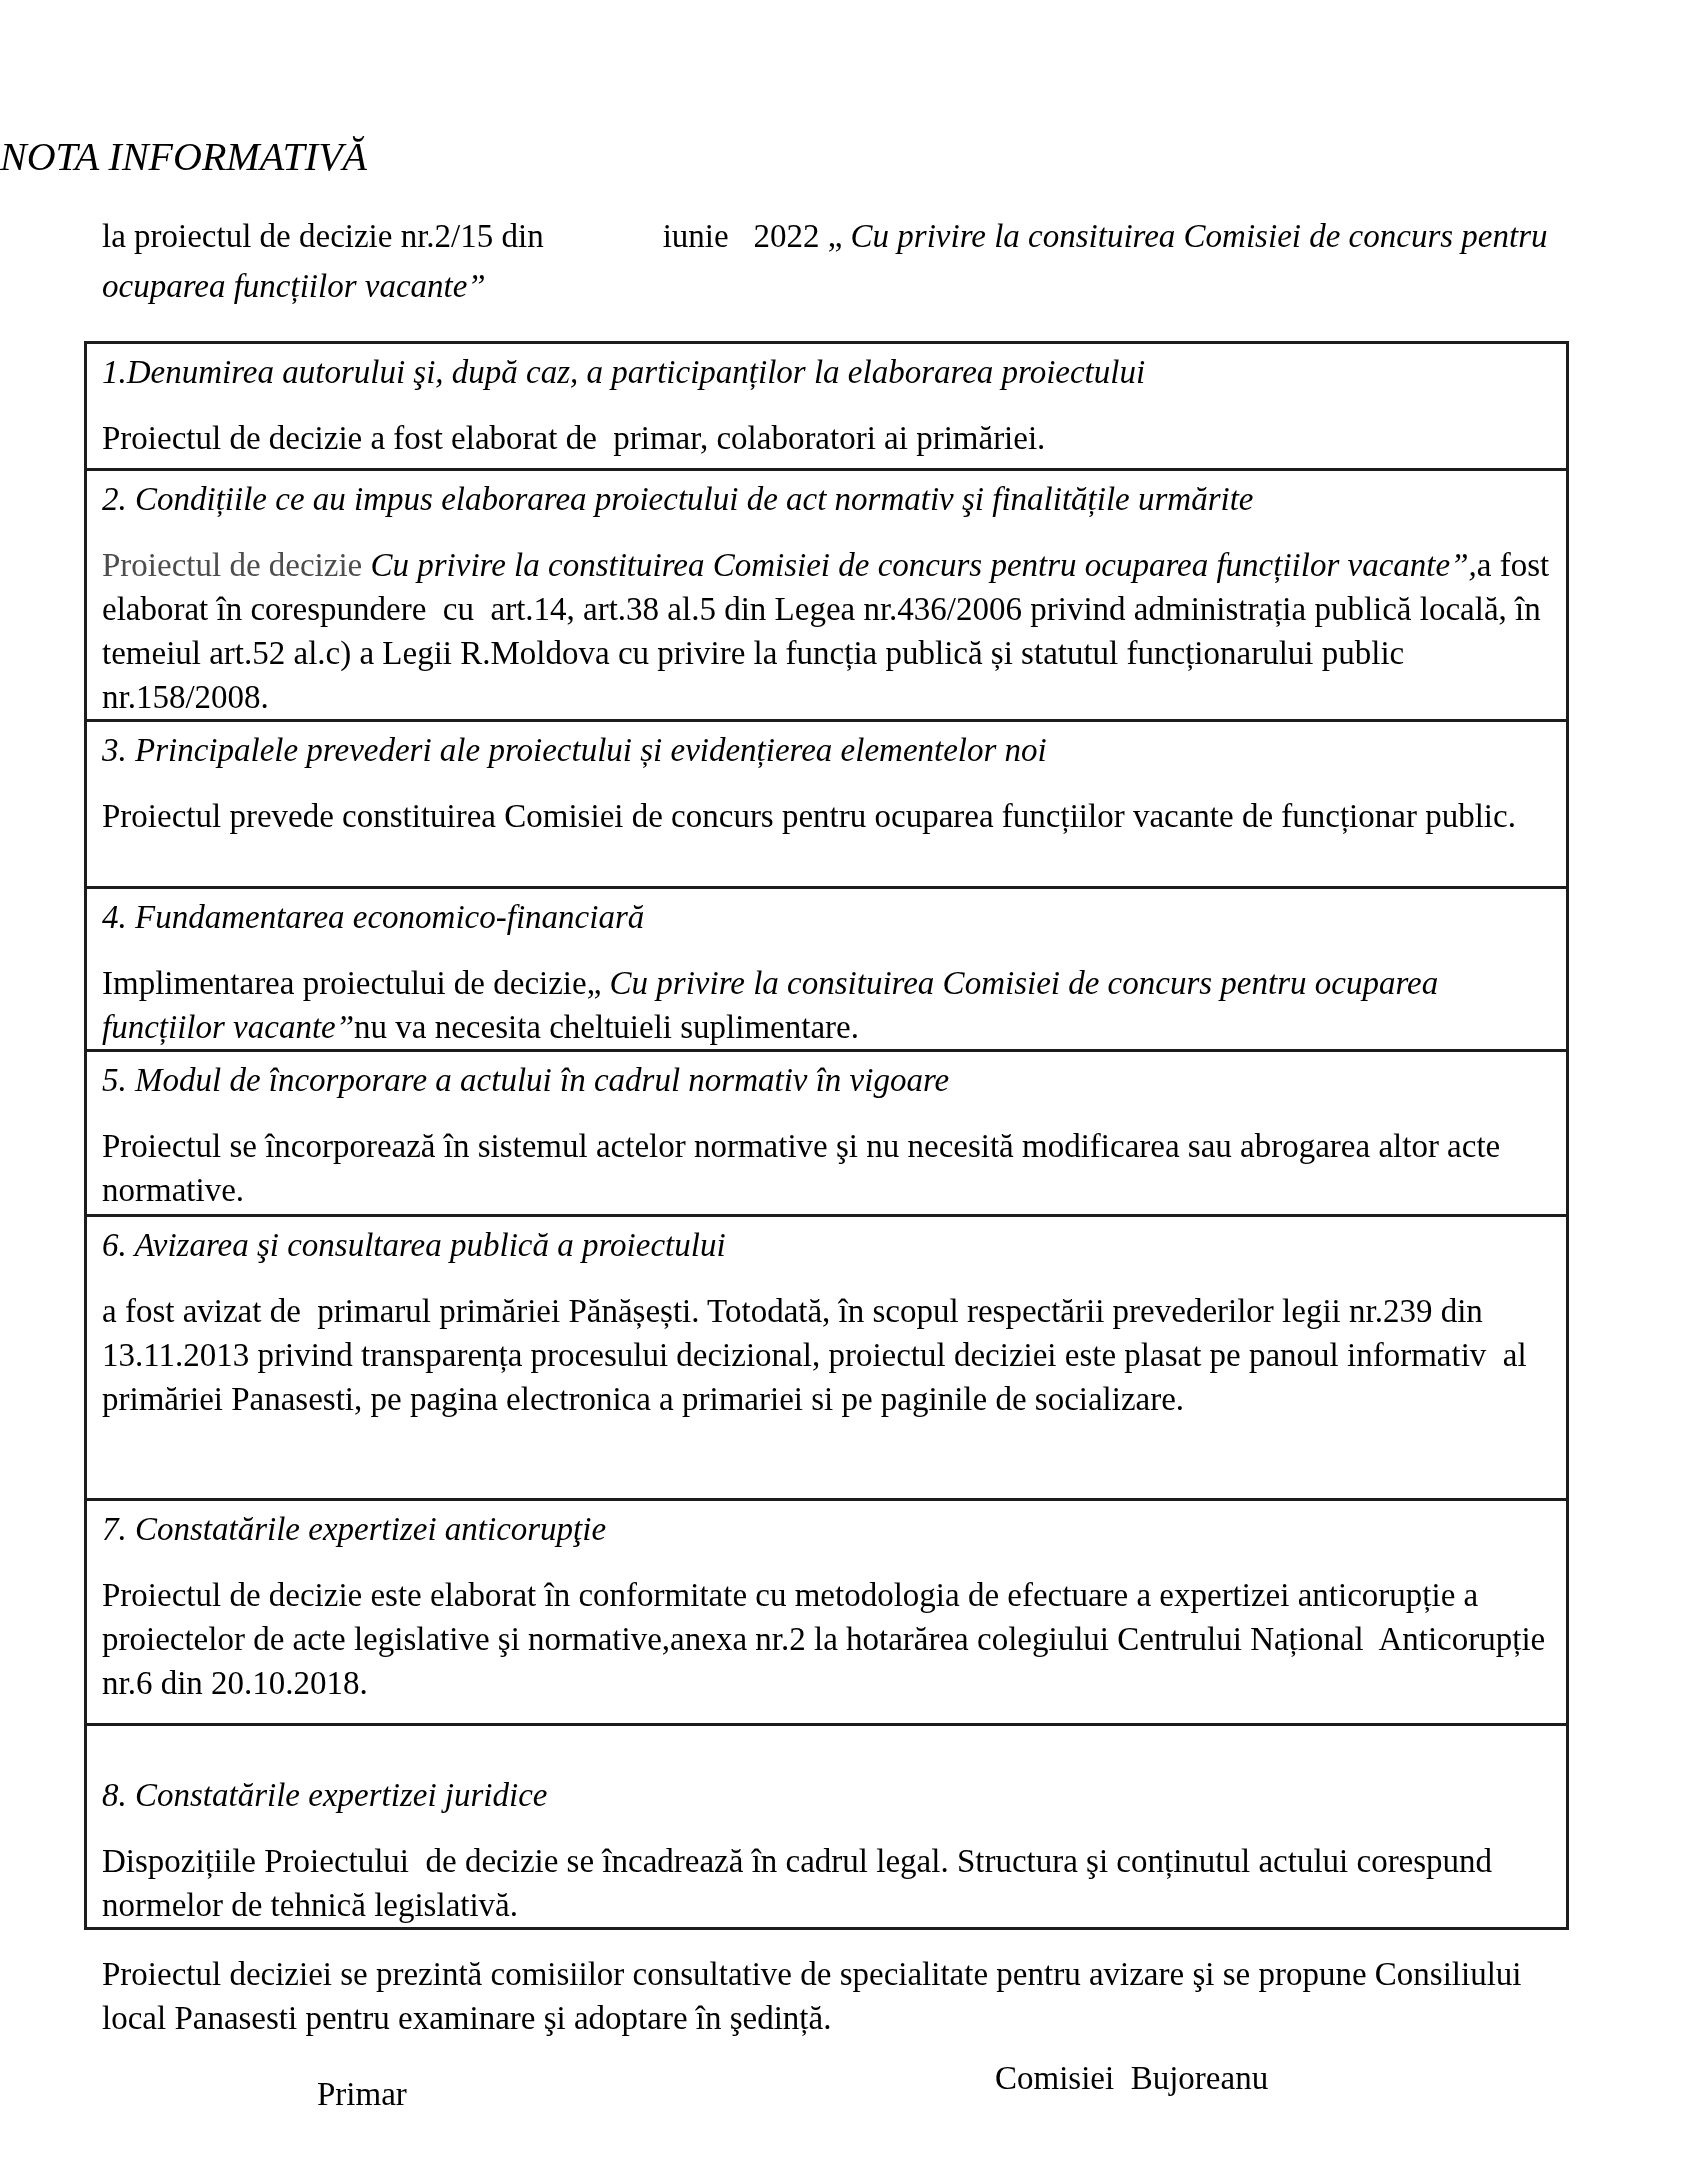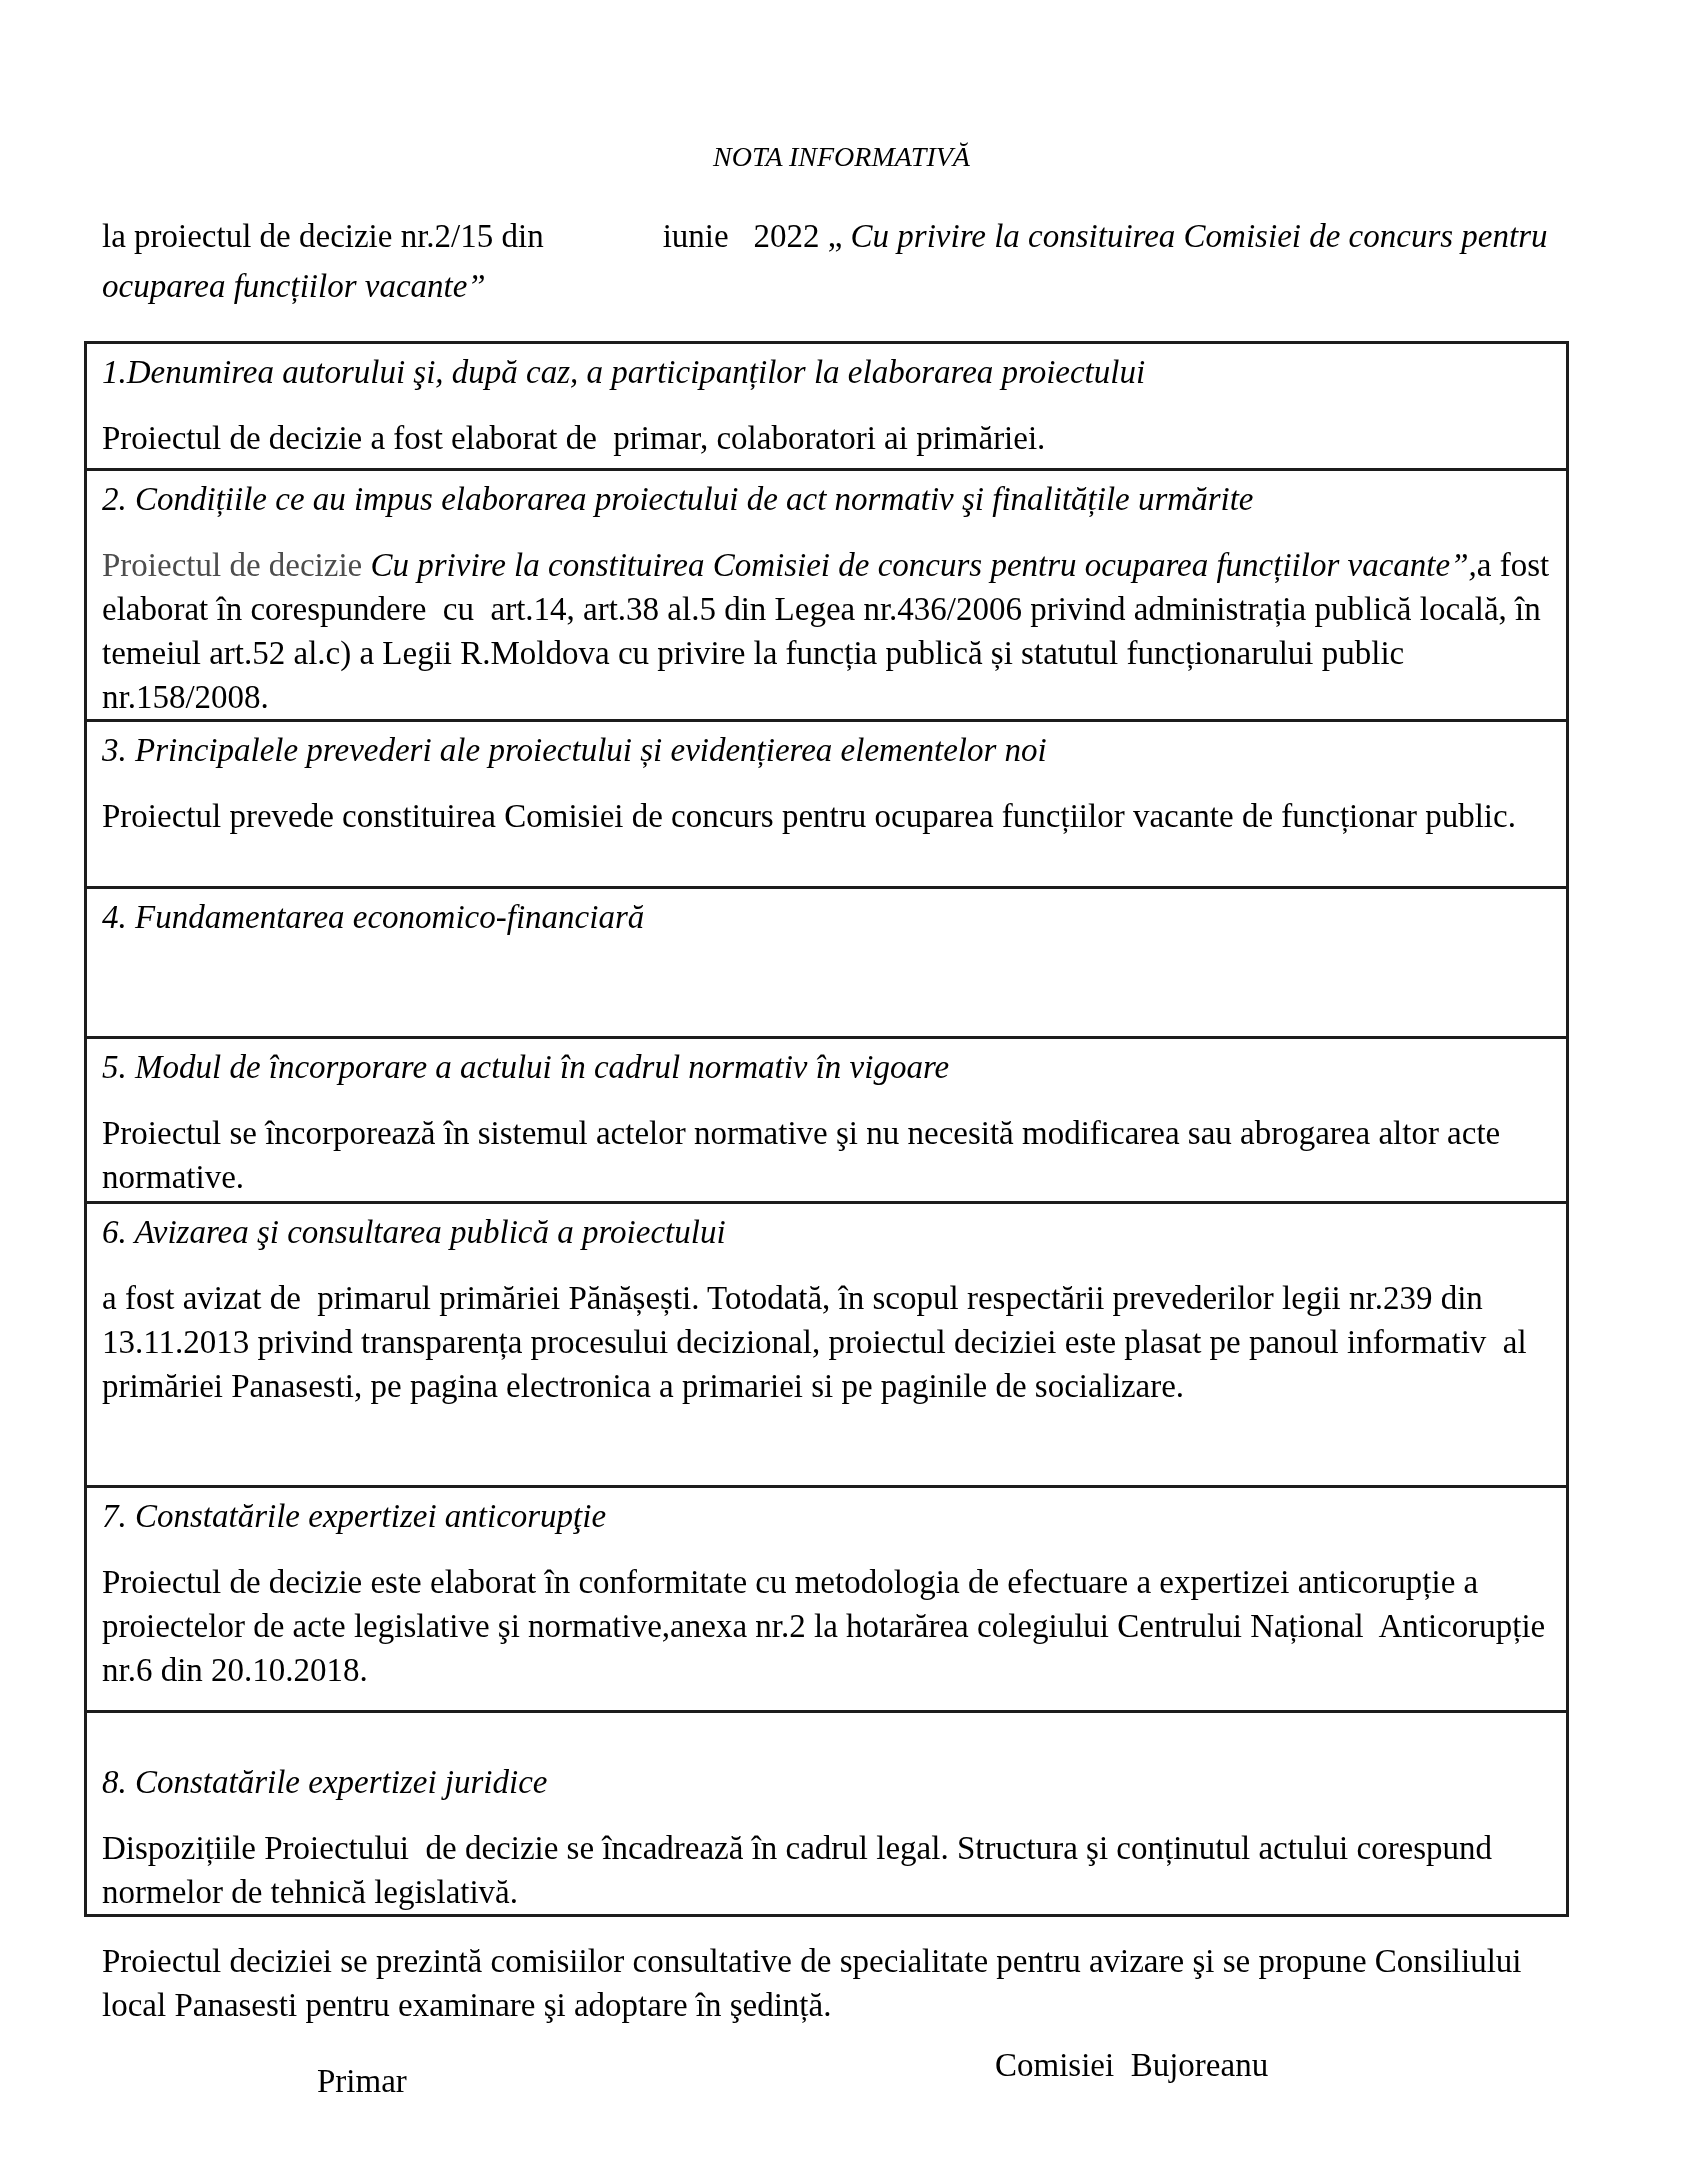--- a/index.html
+++ b/index.html
@@ -3,21 +3,21 @@
 <meta charset="utf-8">
 <style>
   html,body { margin:0; padding:0; }
   .page {
     width:1683px; height:2178px; background:#ffffff; color:#000;
     font-family:"Liberation Serif","DejaVu Serif",serif;
     font-size:33px; position:relative; box-sizing:border-box;
     padding-top:133px; overflow:hidden;
   }
   .doc-title {
-    text-align:center; font-style:italic; font-size:28px; line-height:48px;
+    text-align:left; font-style:italic; font-size:40px; line-height:48px;
   }
   .content { margin:0 114px 0 84px; }
   .intro {
     margin:30px 0 0 0; padding-left:18px; line-height:50px; white-space:pre-wrap;
   }
   .intro-gap { display:inline-block; width:119px; }
   .info-table { margin-top:30px; border:3px solid #1c1c1c; }
   .trow {
     border-bottom:3px solid #1c1c1c; padding:6px 0 0 15px; box-sizing:border-box;
   }
@@ -63,20 +63,21 @@
         <p class="bodytext"><span class="gray">Proiectul de decizie </span><em>Cu privire la constituirea Comisiei de concurs pentru ocuparea funcțiilor vacante”,</em><span>a fost elaborat în corespundere  cu  art.14, art.38 al.5 din Legea nr.436/2006 privind administrația publică locală, în temeiul art.52 al.c) a Legii R.Moldova cu privire la funcția publică și statutul funcționarului public nr.158/2008.</span></p>
       </div>
 
       <div class="trow r3">
         <p class="heading">3. Principalele prevederi ale proiectului și evidențierea elementelor noi</p>
         <p class="bodytext"><span>Proiectul prevede constituirea Comisiei de concurs pentru ocuparea funcțiilor vacante de funcționar public.</span></p>
       </div>
 
       <div class="trow r4">
         <p class="heading">4. Fundamentarea economico-financiară</p>
+        <p class="bodytext"><span>Implimentarea proiectului de decizie„ </span><em>Cu privire la consituirea Comisiei de concurs pentru ocuparea funcțiilor vacante”</em><span>nu va necesita cheltuieli suplimentare.</span></p>
       </div>
 
       <div class="trow r5">
         <p class="heading">5. Modul de încorporare a actului în cadrul normativ în vigoare</p>
         <p class="bodytext"><span>Proiectul se încorporează în sistemul actelor normative şi nu necesită modificarea sau abrogarea altor acte normative.</span></p>
       </div>
 
       <div class="trow r6">
         <p class="heading">6. Avizarea şi consultarea publică a proiectului</p>
         <p class="bodytext"><span>a fost avizat de  primarul primăriei Pănășești. Totodată, în scopul respectării prevederilor legii nr.239 din 13.11.2013 privind transparența procesului decizional, proiectul deciziei este plasat pe panoul informativ  al  primăriei Panasesti, pe pagina electronica a primariei si pe paginile de socializare.</span></p>

